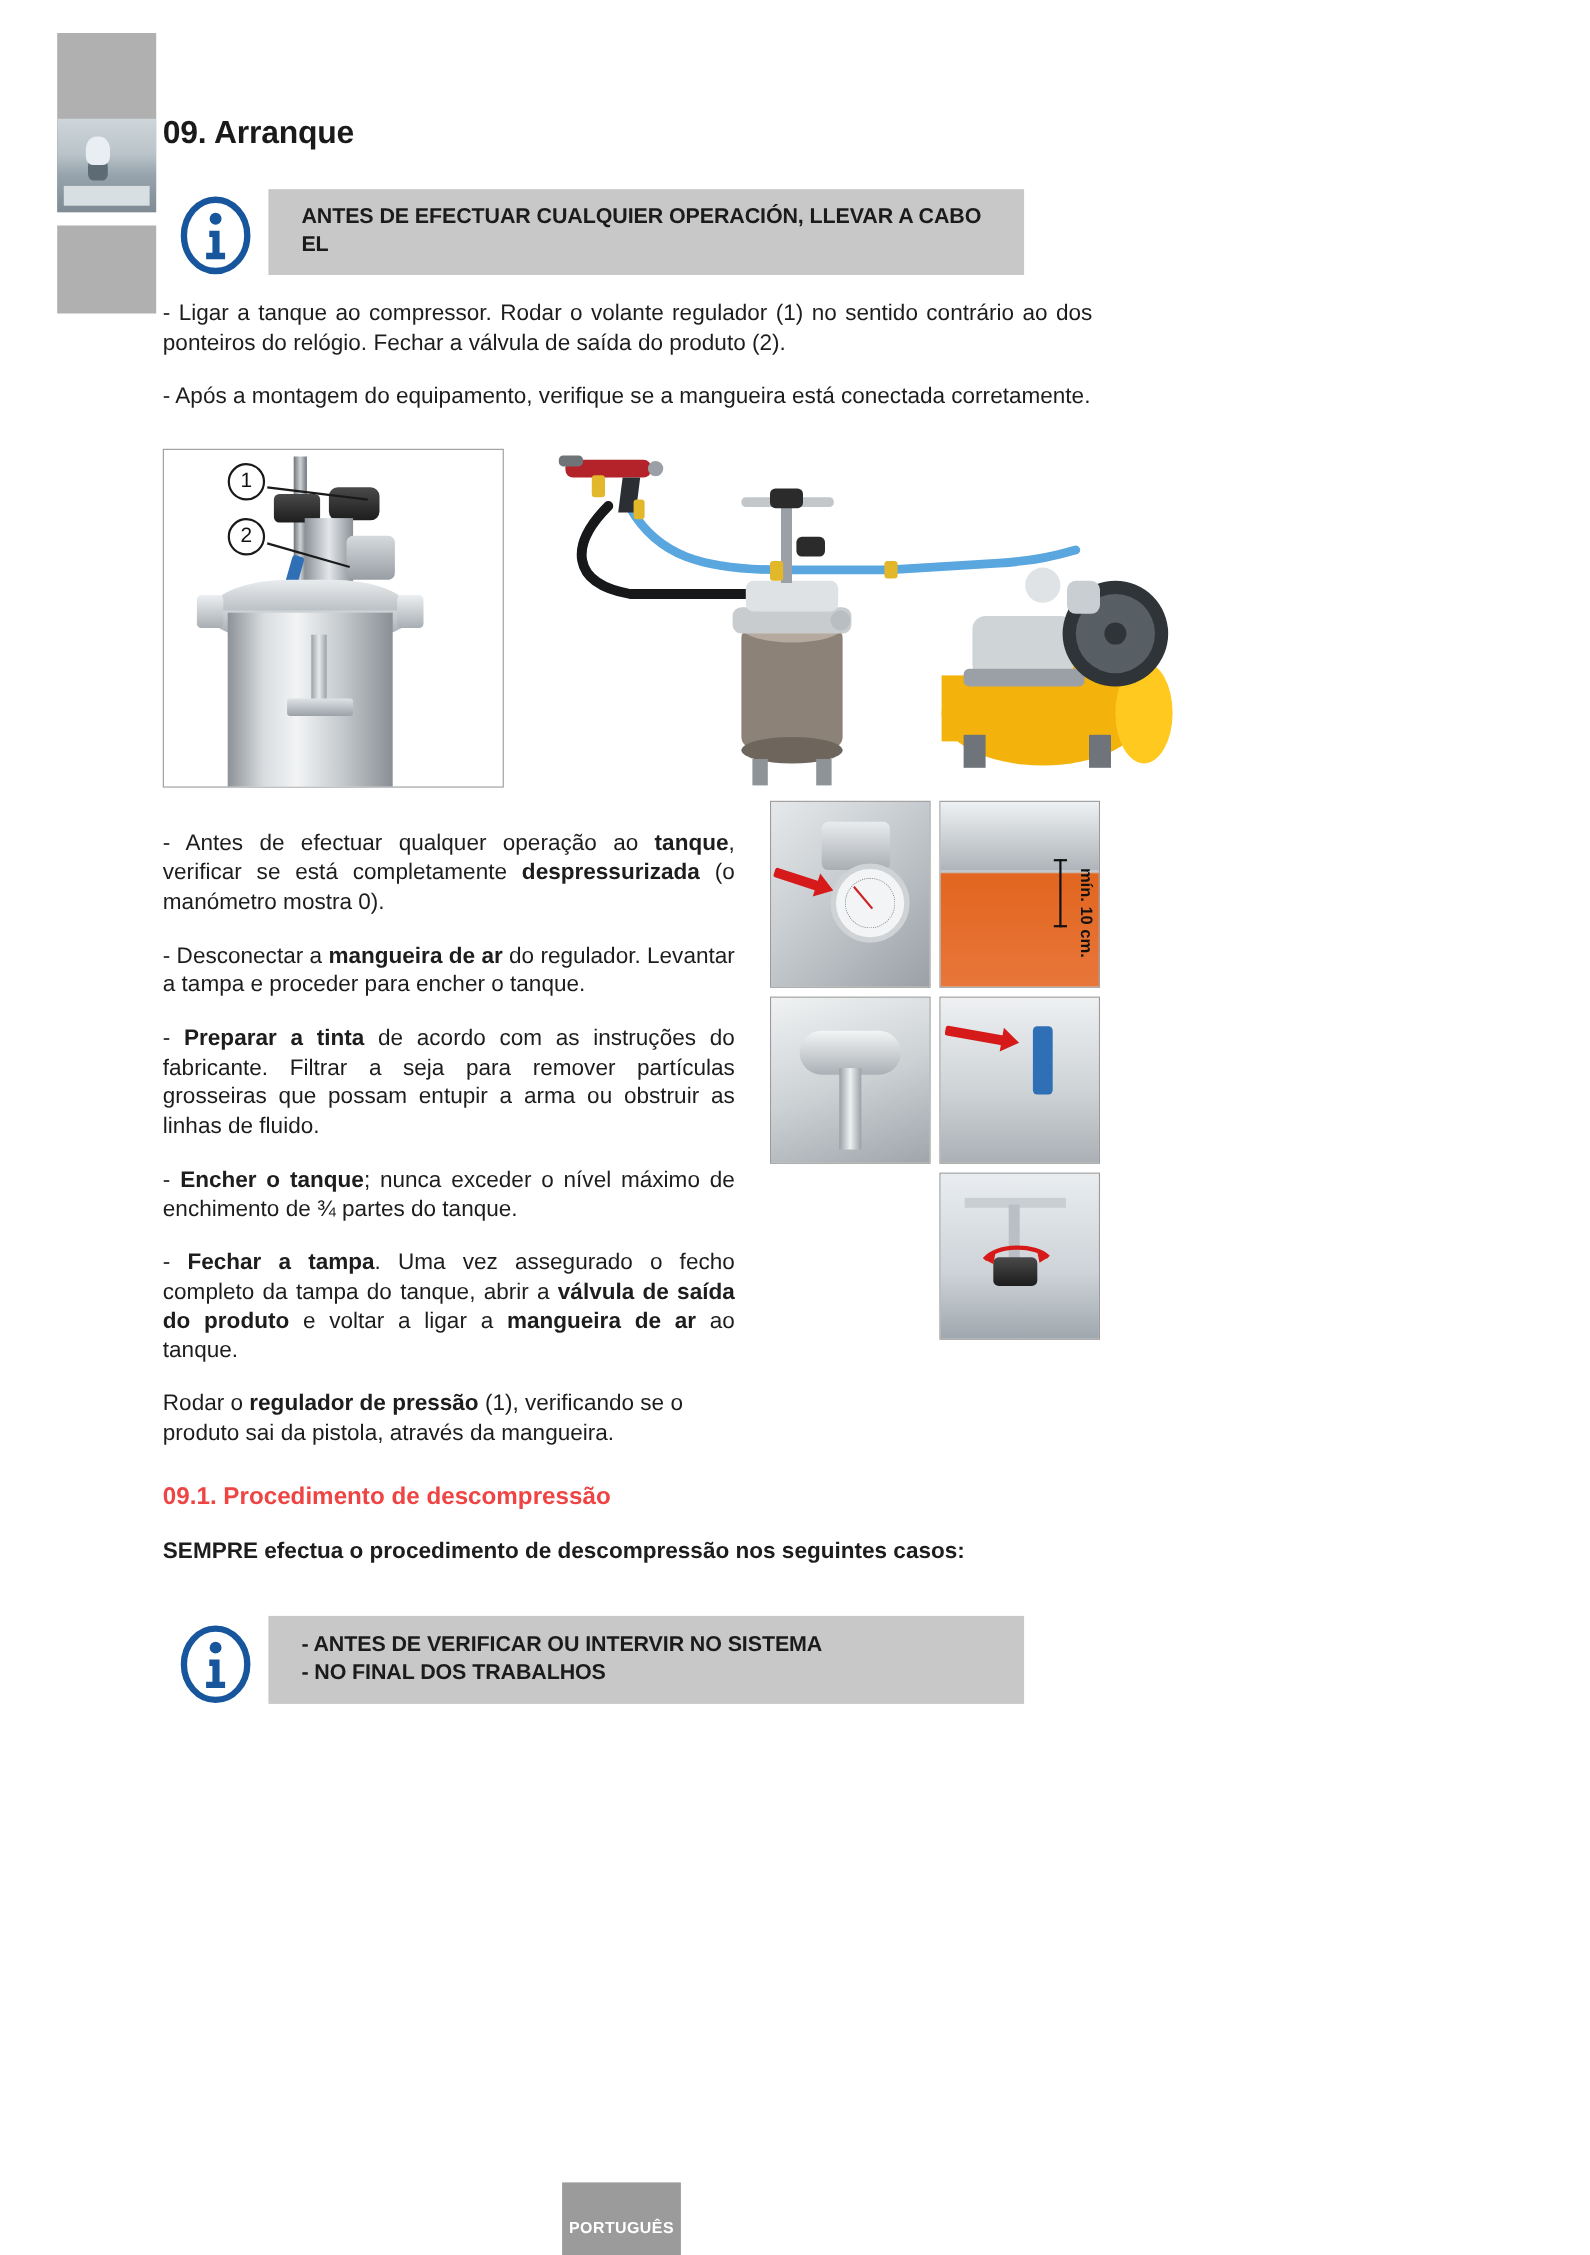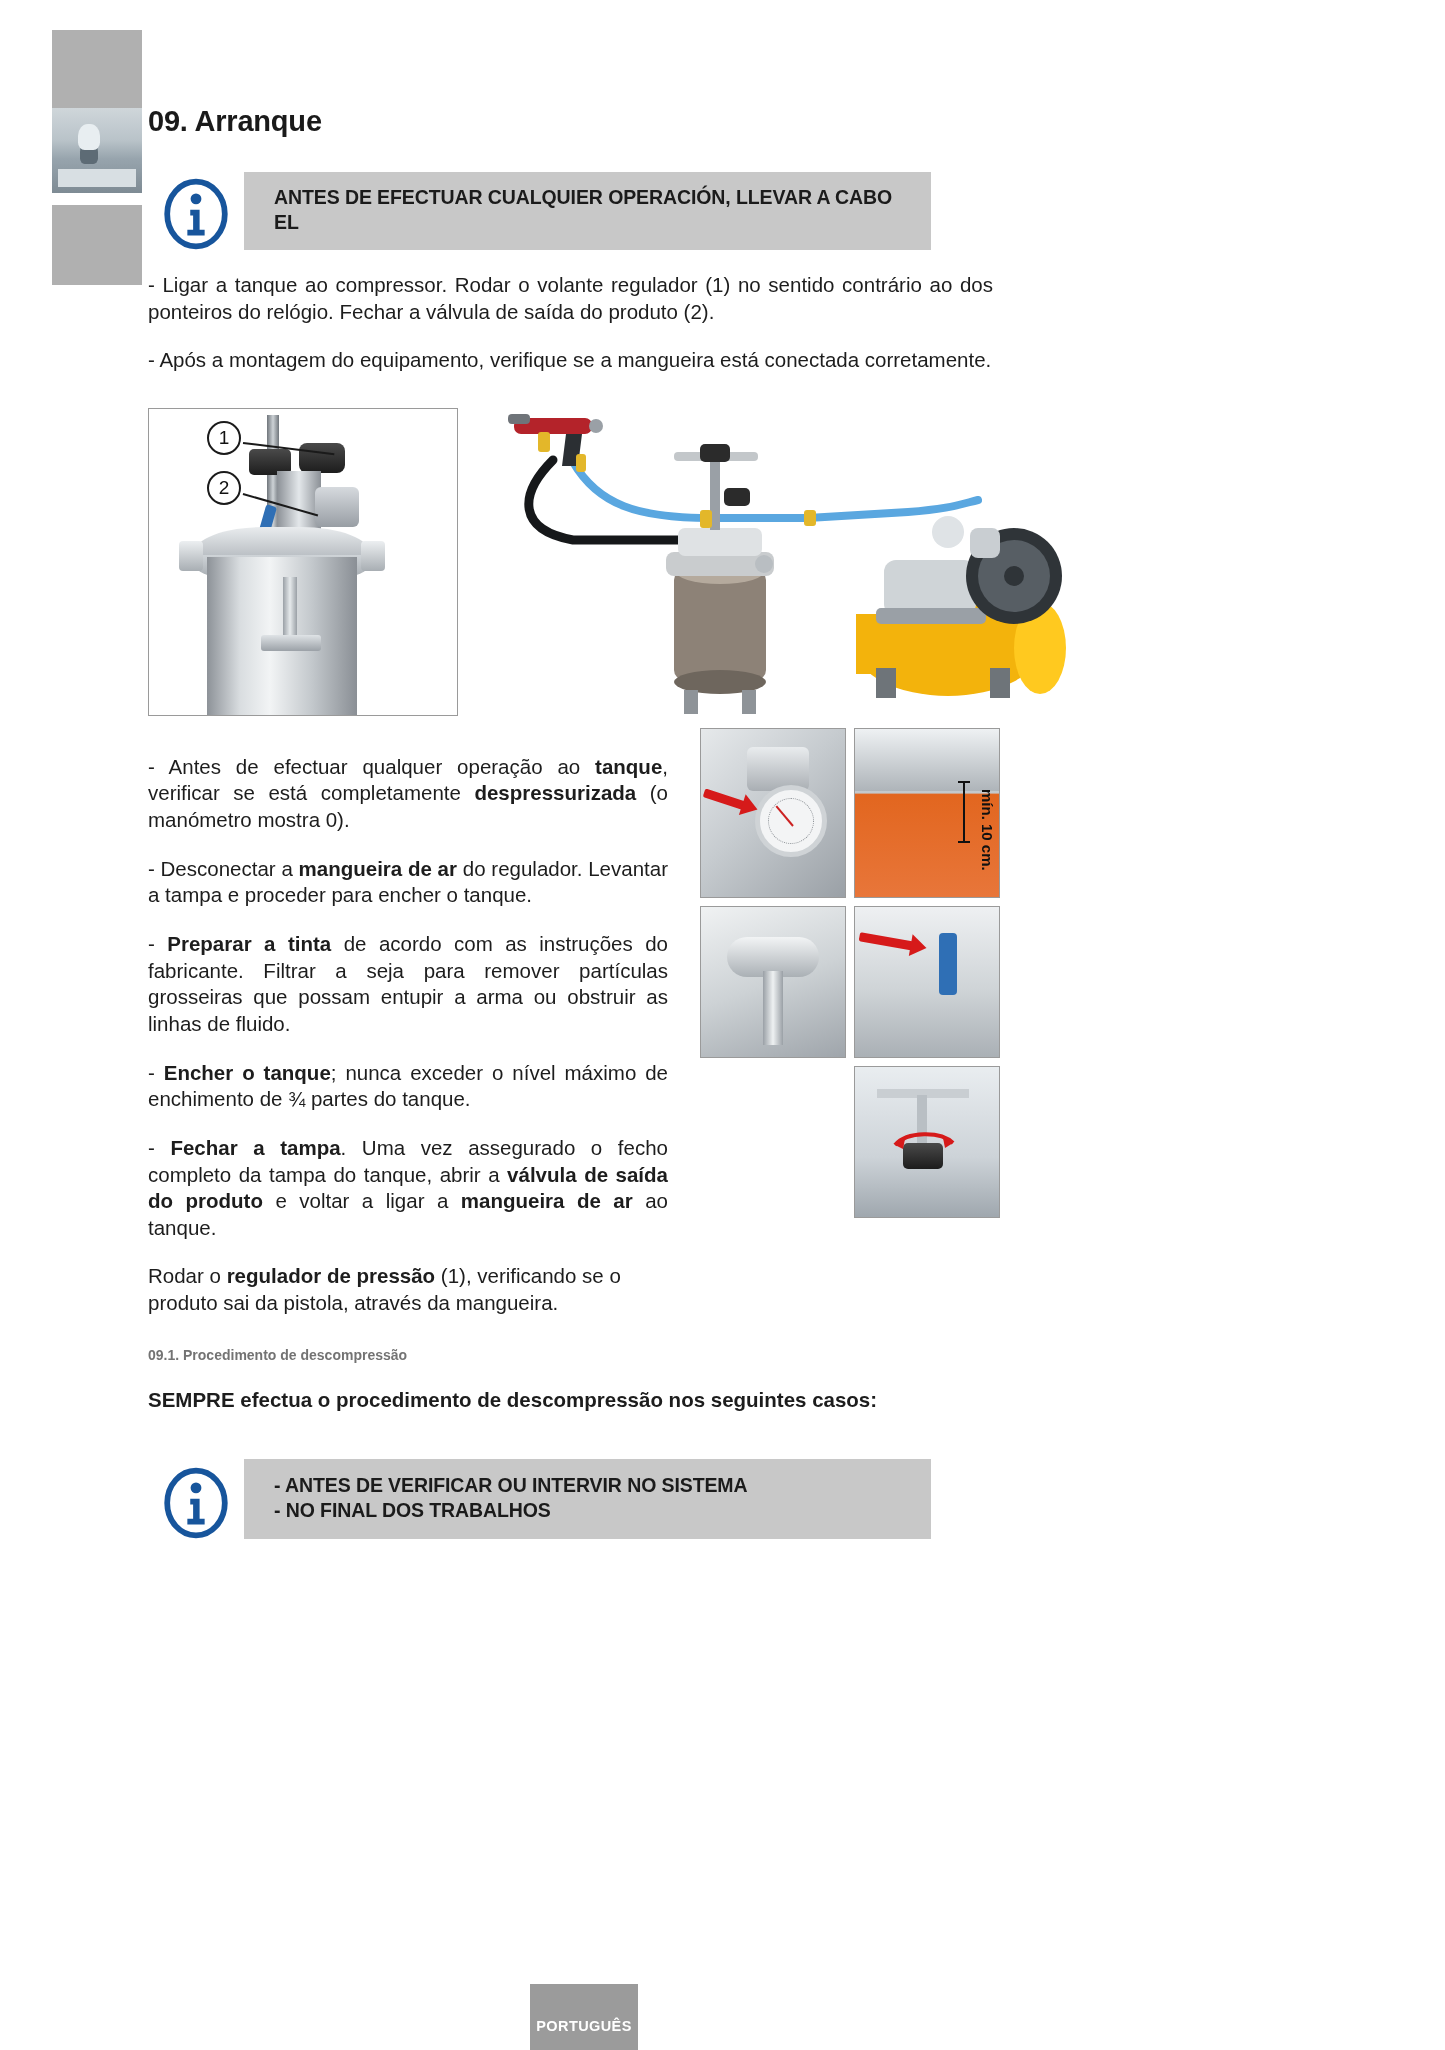--- a/index.html
+++ b/index.html
@@ -161,29 +161,29 @@
   .th-d .lever { position:absolute; left:84px; top:26px; width:18px; height:62px; border-radius:4px; background:#2f6fb5; }
 
   .th-e { background: linear-gradient(180deg,#e9edf0 0%,#cdd3d8 60%,#9fa7ae 100%); }
   .th-e .bar1 { position:absolute; left:22px; top:22px; width:92px; height:9px; background:#c9ced2; }
   .th-e .post { position:absolute; left:62px; top:28px; width:10px; height:52px; background:#b9bfc4; }
   .th-e .knobx { position:absolute; left:48px; top:76px; width:40px; height:26px; border-radius:5px;
       background: linear-gradient(180deg,#4a4a4a,#1c1c1c); }
   .rot-arrow { position:absolute; left:34px; top:62px; width:70px; height:22px; }
 
   
-  h2.sub-title { font-size: 14px; font-weight: bold; color:#737373; margin-top: 30px; }
+  h2.sub-title { font-size: 22px; font-weight: bold; color:#ef4444; margin-top: 30px; }
 
   
   .footer-tab {
     position: absolute; left: 511px; bottom: 0; width: 108px; height: 66px;
     background: #9b9b9b; color: #ffffff;
     display: flex; align-items: flex-start; justify-content: center;
     padding-top: 34px;
-    font-size: 14.5px; font-weight: bold; letter-spacing: 0.4px; margin-left: 19px;
+    font-size: 14.5px; font-weight: bold; letter-spacing: 0.4px;
   }
 </style>
 </head>
 <body>
 
 <div class="page">
 
   <div class="side-strip">
     <div class="strip-cell s1"></div>
     <div class="strip-cell s2">

